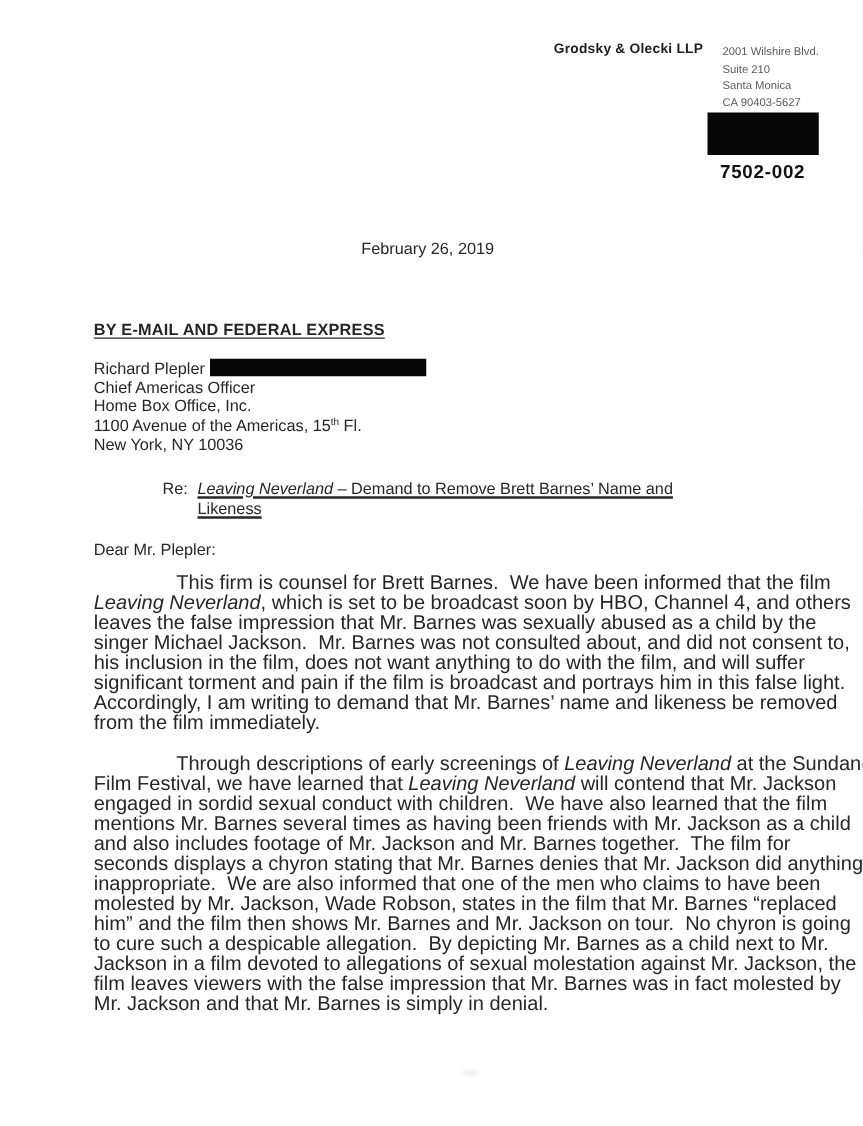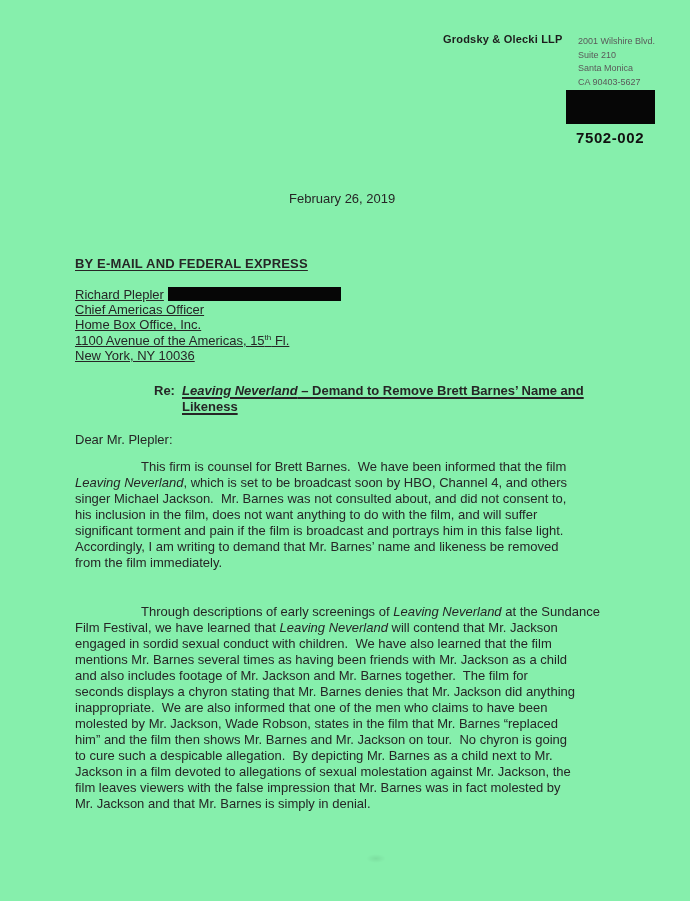--- a/index.html
+++ b/index.html
@@ -1,19 +1,19 @@
 <!DOCTYPE html>
 <html><head>
 <meta charset="utf-8">
 <style>
   html,body{margin:0;padding:0;background:#e9e9e9;}
   .page{
     position:relative;
     width:690px;height:901px;
-    background:#86efac;
+    background:#ffffff;
     overflow:hidden;
     font-family:"Liberation Sans","DejaVu Sans",sans-serif;
     color:#262626;
     -webkit-font-smoothing:antialiased;
   }
   .abs{position:absolute;}
   .line{white-space:pre;}
   .it{font-style:italic;}
   .sup{vertical-align:super;font-size:8px;line-height:0;}
   .redact{
@@ -21,27 +21,27 @@
     vertical-align:-2px;margin-left:4px;
   }
   
   .firm-name{left:443px;top:33px;font-size:11px;font-weight:bold;letter-spacing:.2px;color:#1d1d1d;}
   .lh-address{left:578px;top:35px;font-size:9px;line-height:13.5px;color:#5a5a5a;}
   .redaction-box{left:566px;top:90px;width:89px;height:34px;background:#060606;}
   .file-number{left:576px;top:129px;font-size:15px;font-weight:600;letter-spacing:.6px;color:#111;}
   
   .letter-date{left:289px;top:191px;font-size:13px;}
   .delivery{left:75px;top:256px;font-size:13px;font-weight:bold;text-decoration:underline;text-underline-offset:2px;letter-spacing:.2px;}
-  .recipient{left:75px;top:287px;font-size:13px;line-height:15.2px;text-decoration:underline;}
-  .re-block{left:130px;top:383px;font-size:13px;font-weight:bold;line-height:16px;margin-left:24px;}
+  .recipient{left:75px;top:287px;font-size:13px;line-height:15.2px;}
+  .re-block{left:130px;top:383px;font-size:13px;font-weight:normal;line-height:16px;}
   .re-label{position:absolute;left:0;top:0;}
   .re-text{margin-left:28px;}
   .re-text .line{text-decoration:underline;text-underline-offset:2px;text-decoration-thickness:1.5px;}
   .salutation{left:75px;top:432px;font-size:13px;}
-  .para{left:75px;top:0;font-size:13px;line-height:16px;width:600px;}
+  .para{left:75px;top:0;font-size:16px;line-height:16px;width:600px;}
   .para-1{top:459px;}
   .para-2{top:604px;}
   .indent{padding-left:66px;}
   .smudge{left:366px;top:854px;width:20px;height:9px;
     background:radial-gradient(ellipse at center,rgba(0,0,0,0.07),rgba(0,0,0,0) 70%);}
 </style>
 </head>
 <body>
 
 <div class="page">
@@ -74,20 +74,21 @@
         <div class="line"><span class="it">Leaving Neverland</span><span> – Demand to Remove Brett Barnes’ Name and</span></div>
         <div class="line"><span>Likeness</span></div>
       </div>
   </div>
 
   <div class="abs salutation">Dear Mr. Plepler:</div>
 
   <div class="abs para para-1">
       <div class="line indent"><span>This firm is counsel for Brett Barnes.  We have been informed that the film</span></div>
       <div class="line"><span class="it">Leaving Neverland</span><span>, which is set to be broadcast soon by HBO, Channel 4, and others</span></div>
+      <div class="line"><span>leaves the false impression that Mr. Barnes was sexually abused as a child by the</span></div>
       <div class="line"><span>singer Michael Jackson.  Mr. Barnes was not consulted about, and did not consent to,</span></div>
       <div class="line"><span>his inclusion in the film, does not want anything to do with the film, and will suffer</span></div>
       <div class="line"><span>significant torment and pain if the film is broadcast and portrays him in this false light.</span></div>
       <div class="line"><span>Accordingly, I am writing to demand that Mr. Barnes’ name and likeness be removed</span></div>
       <div class="line"><span>from the film immediately.</span></div>
     </div>
   <div class="abs para para-2">
       <div class="line indent"><span>Through descriptions of early screenings of </span><span class="it">Leaving Neverland</span><span> at the Sundance</span></div>
       <div class="line"><span>Film Festival, we have learned that </span><span class="it">Leaving Neverland</span><span> will contend that Mr. Jackson</span></div>
       <div class="line"><span>engaged in sordid sexual conduct with children.  We have also learned that the film</span></div>

